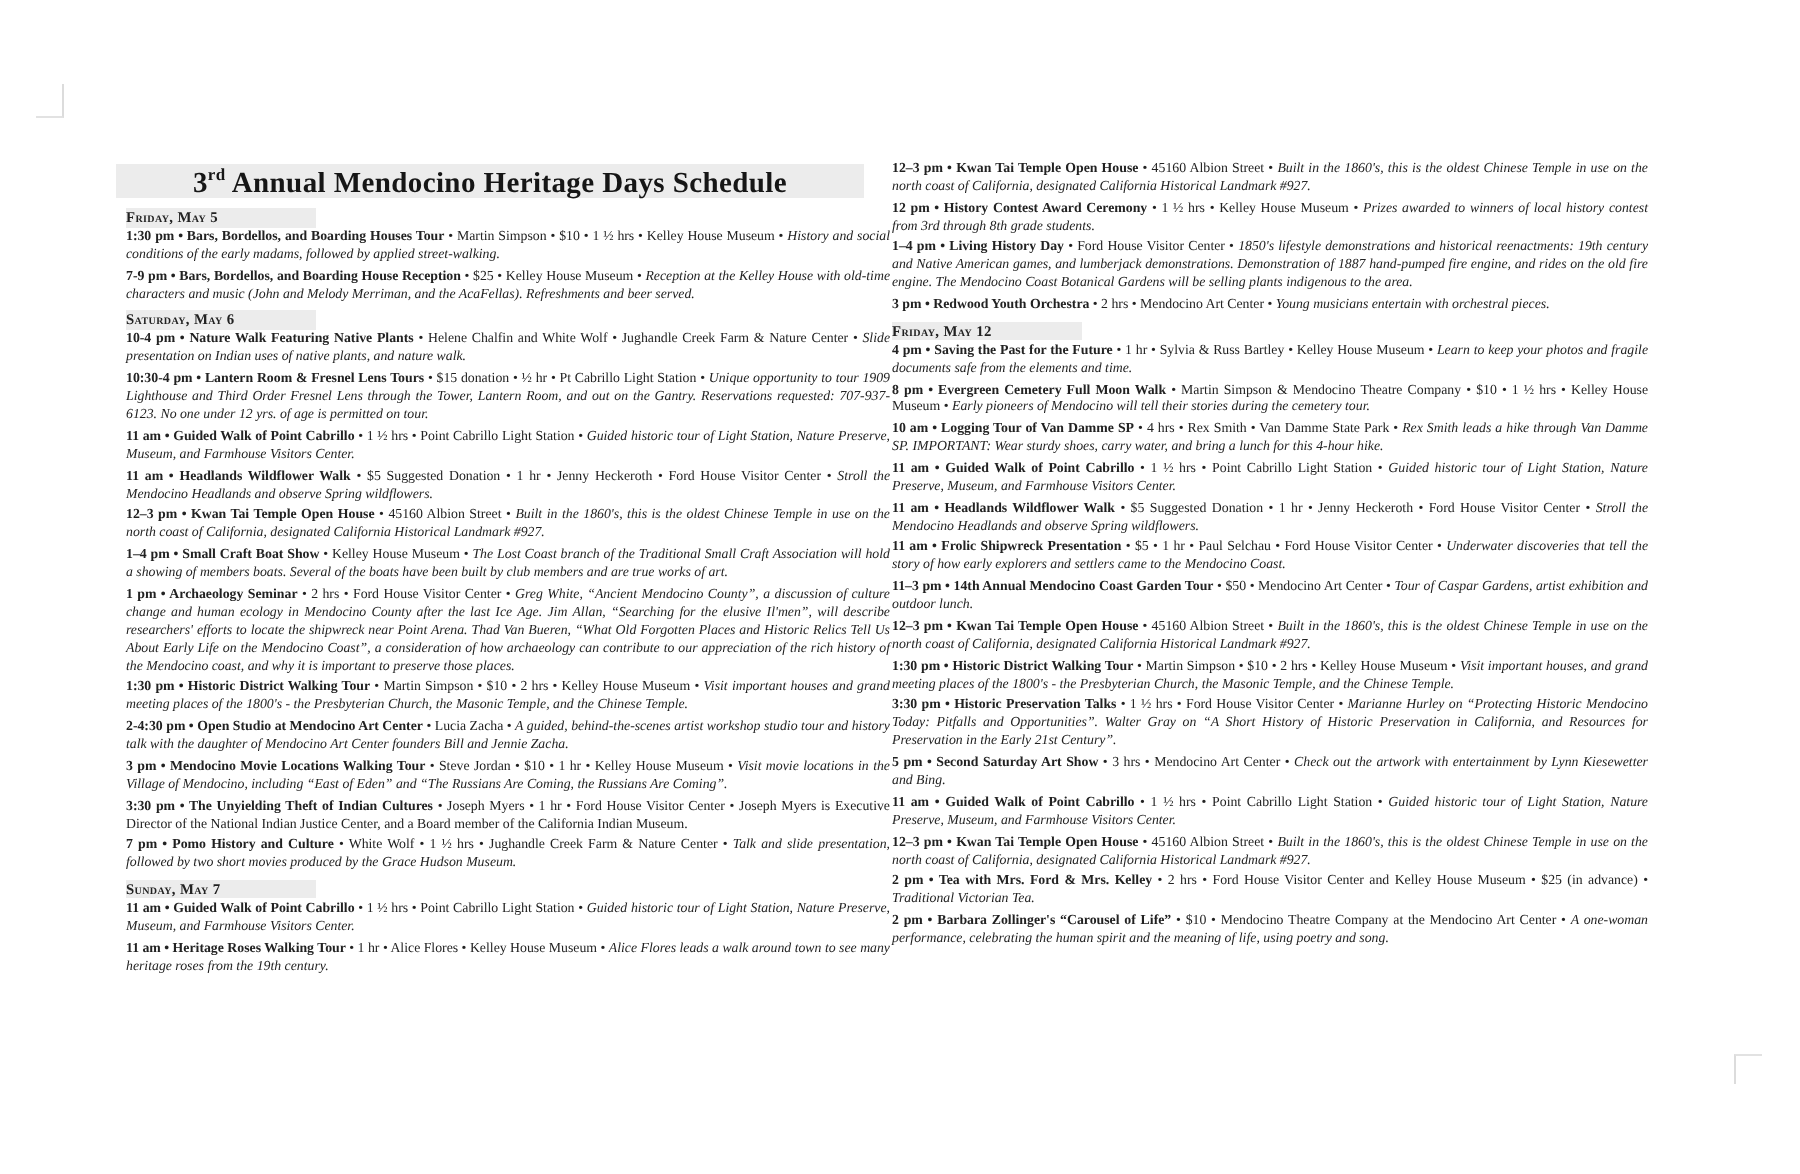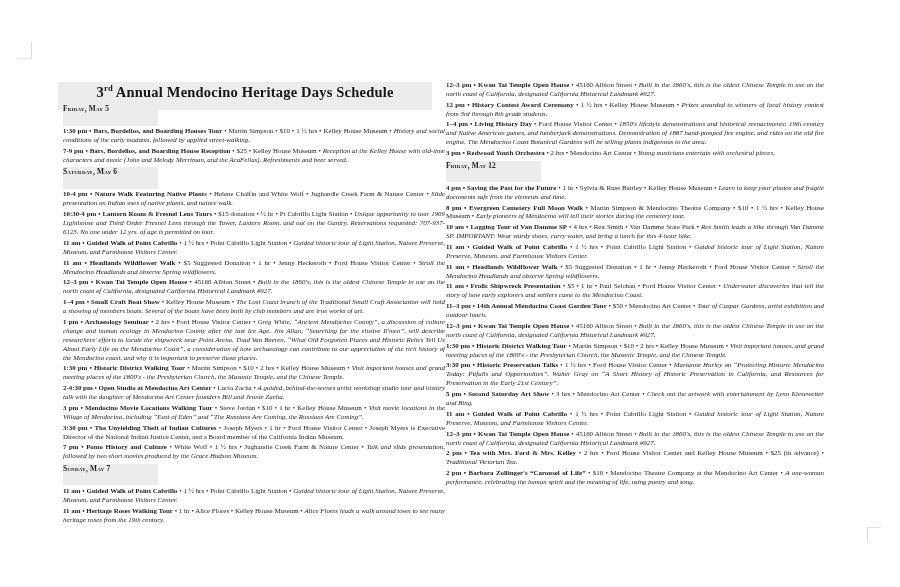--- a/index.html
+++ b/index.html
@@ -7,40 +7,40 @@
     position:relative; width:900px; height:587px; background:#ffffff;
     font-family:"Liberation Serif", "DejaVu Serif", serif;
     color:#1f1f1f; overflow:hidden;
   }
   .crop-mark { position:absolute; }
   .crop-tl { left:18px; top:42px; width:13px; height:16px;
              border-right:1px solid #dcdcdc; border-bottom:1px solid #e2e2e2; }
   .crop-br { left:867px; top:527px; width:13px; height:14px;
              border-left:1px solid #dcdcdc; border-top:1px solid #e2e2e2; }
   .title-band {
-    position:absolute; left:58px; top:82px; width:374px; height:28px;
+    position:absolute; left:58px; top:82px; width:374px; height:17px;
     background:#ececec; text-align:center; font-weight:bold;
     font-size:14.5px; line-height:20px; color:#161616;
     letter-spacing:0.2px; white-space:nowrap;
   }
   .title-band sup { font-size:8.5px; line-height:0; }
   .col {
     position:absolute; font-size:6.9px; line-height:1.3;
     text-align:justify; color:#222;
   }
   .col-left  { left:63px;  top:104px; width:382px; }
   .col-right { left:446px; top:81px;  width:378px; }
   .day-header {
     font-weight:bold; font-size:7.4px; margin:2.5px 0 1.5px 0;
     text-align:left; letter-spacing:0.2px;
   }
   .day-header:first-child { margin-top:0; }
   .day-header span {
     display:inline-block; min-width:93px; background:#ececec;
-    font-variant:small-caps; padding:0 2px 12px 0;
+    font-variant:small-caps; padding:0 2px 0 0;
   }
   p.entry { margin:0 0 1.8px 0; }
   p.entry b { font-weight:bold; }
   p.entry i { font-style:italic; }
 </style>
 </head>
 <body>
 
 <div class="spread">
   <div class="crop-mark crop-tl"></div>

